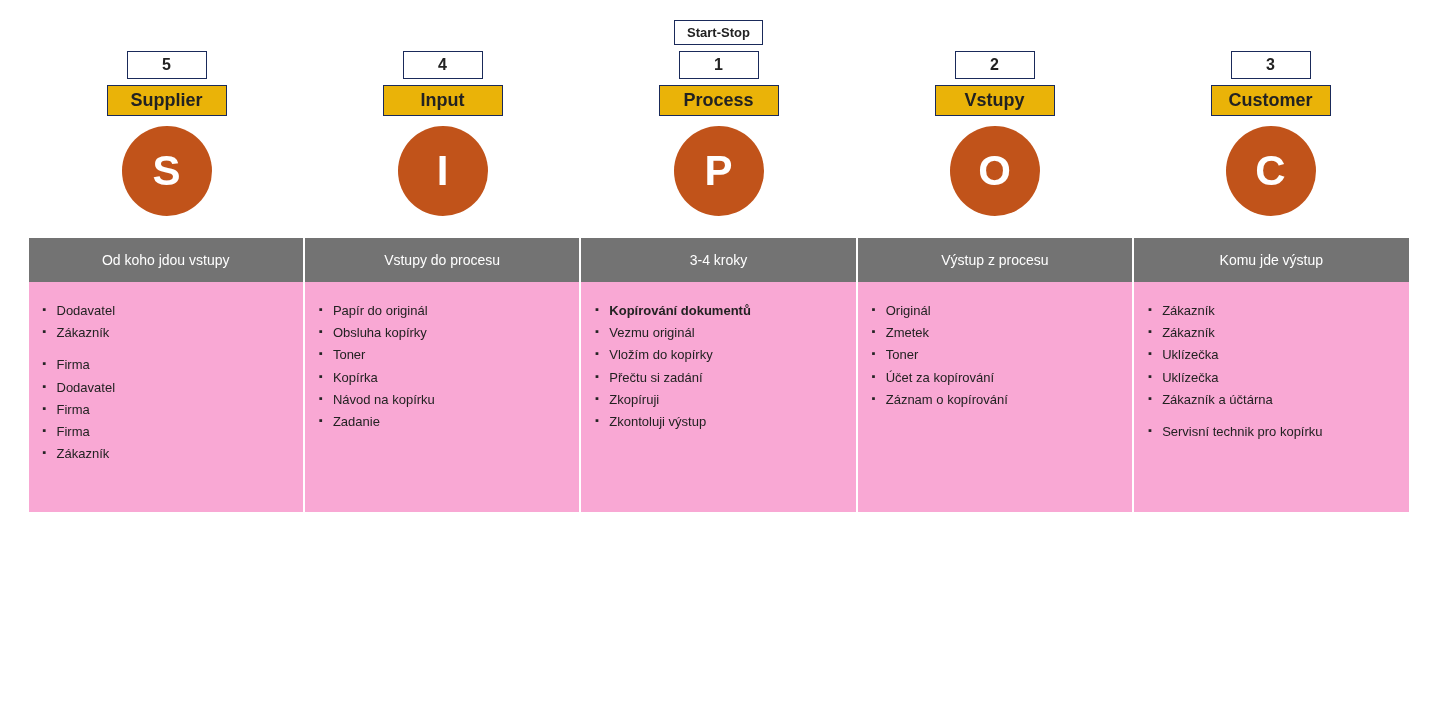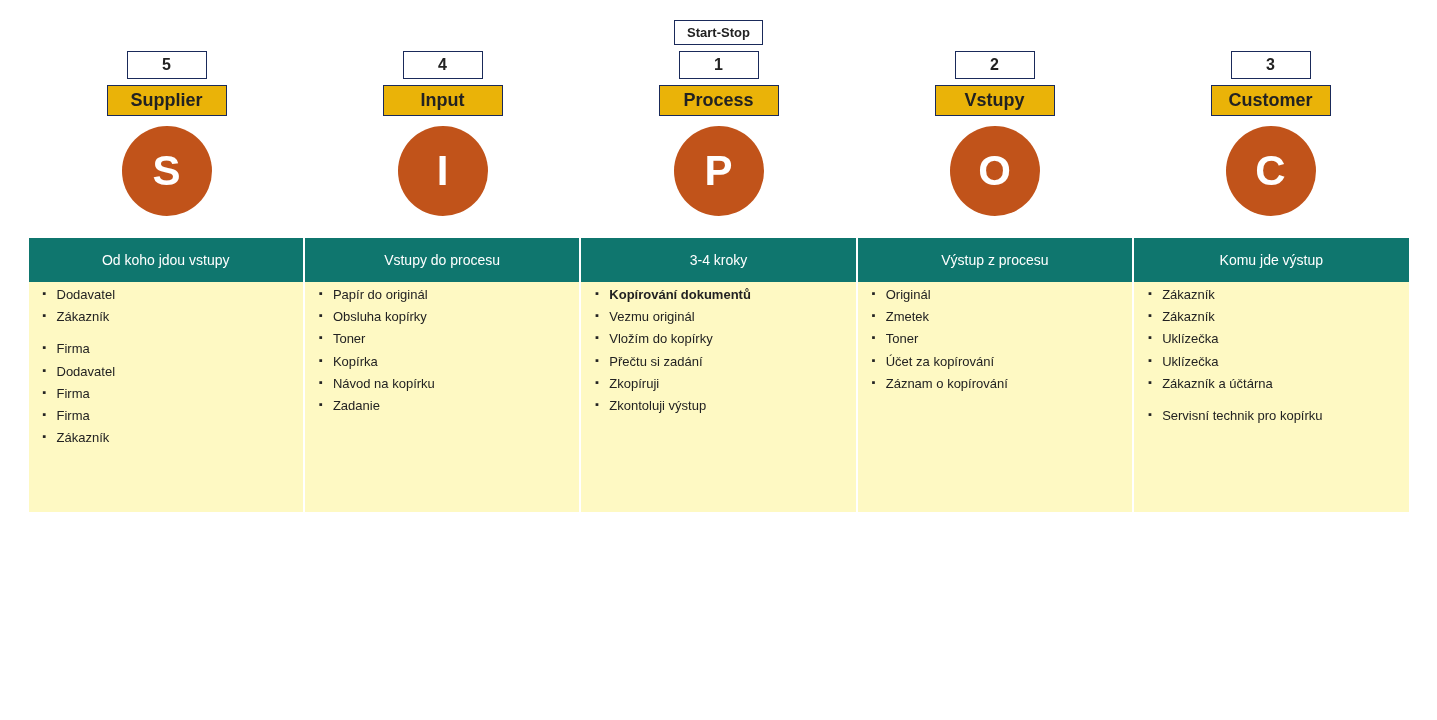--- a/index.html
+++ b/index.html
@@ -68,38 +68,38 @@
       display: flex;
       align-items: center;
       justify-content: center;
       color: #fff;
       font-size: 42px;
       font-weight: bold;
       margin-bottom: 14px;
     }
     
     .section-header {
-      background: #0f766e;
+      background: #737373;
       color: #fff;
       width: 100%;
       text-align: center;
       padding: 10px 6px;
       font-size: 14px;
       font-weight: 500;
       margin-bottom: 0;
       min-height: 44px;
       display: flex;
       align-items: center;
       justify-content: center;
     }
     
     .section-content {
-      background: #fef9c3;
-      width: 100%;
-      padding: 4px 14px;
+      background: #f9a8d4;
+      width: 100%;
+      padding: 20px 14px;
       min-height: 230px;
       flex: 1;
     }
     .section-content ul {
       list-style: none;
       padding: 0;
       margin: 0;
     }
     .section-content ul li {
       padding-left: 14px;

